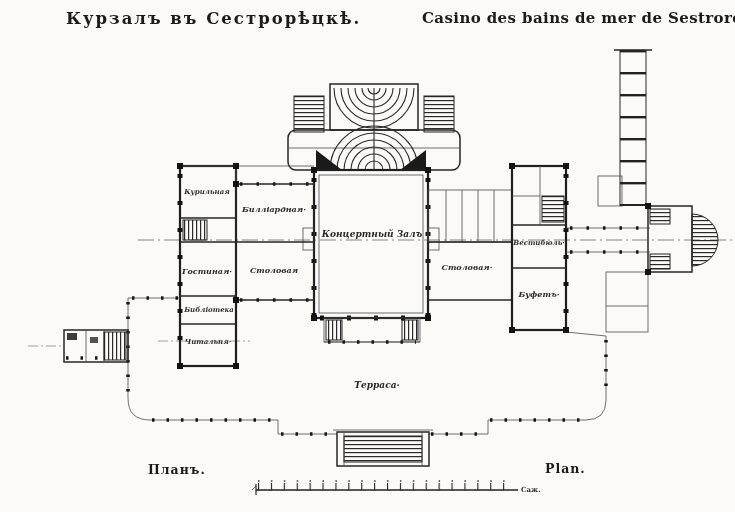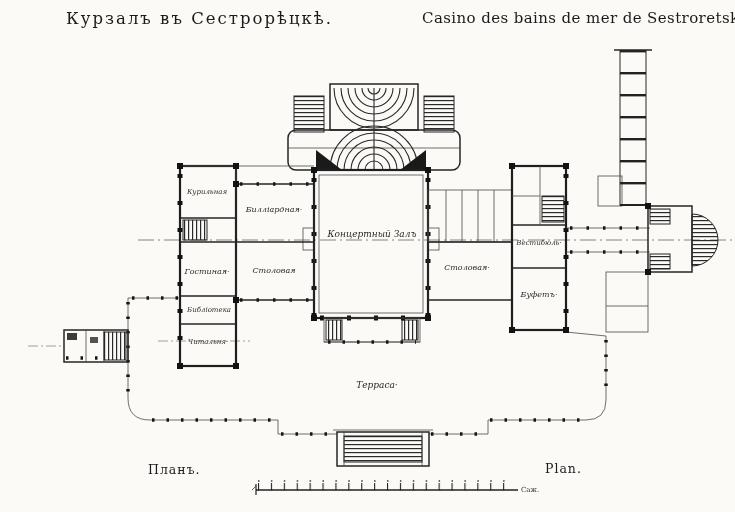--- a/index.html
+++ b/index.html
@@ -1,21 +1,21 @@
 <!DOCTYPE html>
 <html><head>
 <meta charset="utf-8">
 <style>
   html,body{margin:0;padding:0;}
   body{
     width:735px;height:512px;overflow:hidden;
     background:#fbfaf6;
     font-family:"DejaVu Serif","Liberation Serif",serif;
   }
-  .sheet{position:relative;width:639px;height:512px;}
+  .sheet{position:relative;width:639px;height:512px;font-weight:bold;}
   svg{display:block;}
   
   .wall      {fill:none;stroke:#1e1e1e;stroke-width:2.2;}
   .wall-mid  {fill:none;stroke:#262626;stroke-width:1.5;}
   .thin      {fill:none;stroke:#4a4a4a;stroke-width:0.8;}
   .piers     {fill:none;stroke:#111;stroke-width:5;stroke-dasharray:4 23;}
   .piers-sm  {fill:none;stroke:#161616;stroke-width:3.5;stroke-dasharray:2.5 12;}
   .piers-cor {fill:none;stroke:#161616;stroke-width:3.5;stroke-dasharray:2.5 14;}
   .cl        {fill:none;stroke:#777;stroke-width:0.9;stroke-dasharray:16 4 2 4;}
   .cl2       {fill:none;stroke:#888;stroke-width:0.8;stroke-dasharray:10 3 2 3;}

